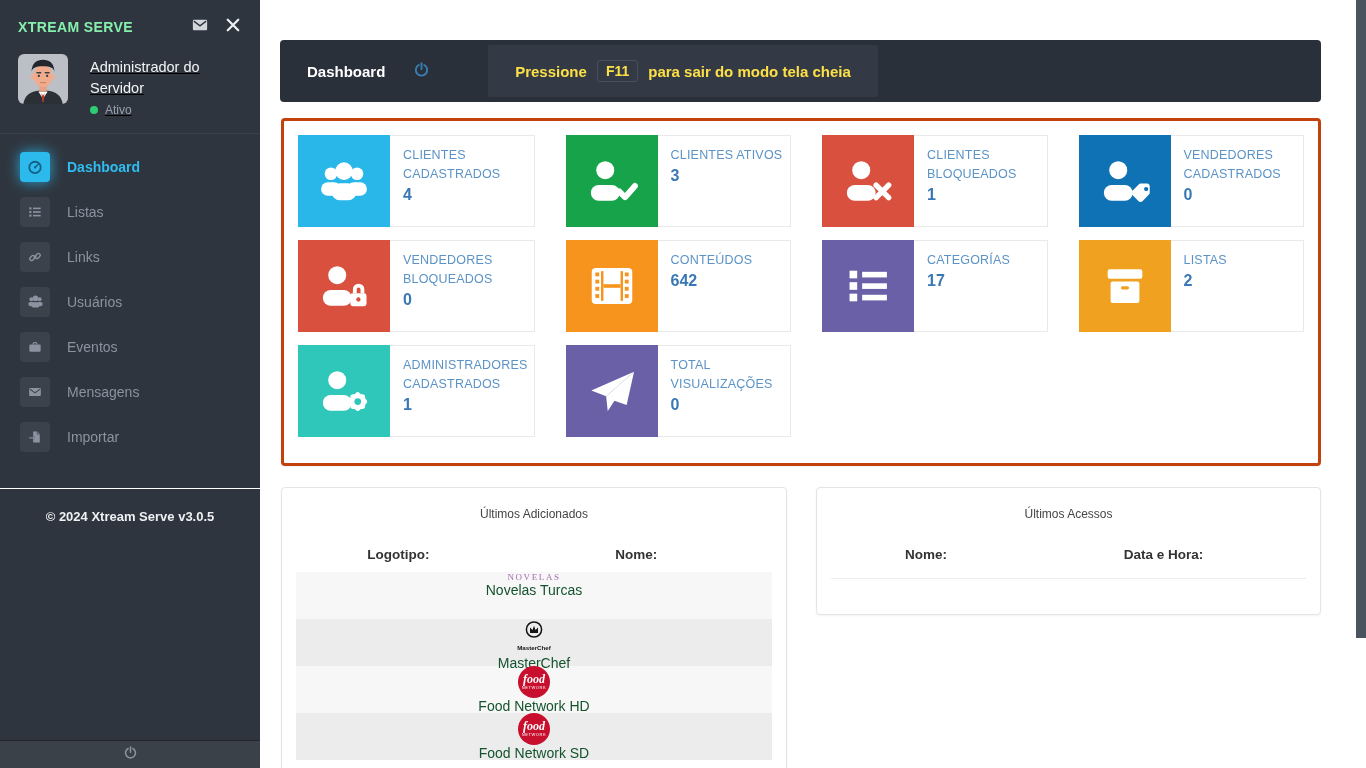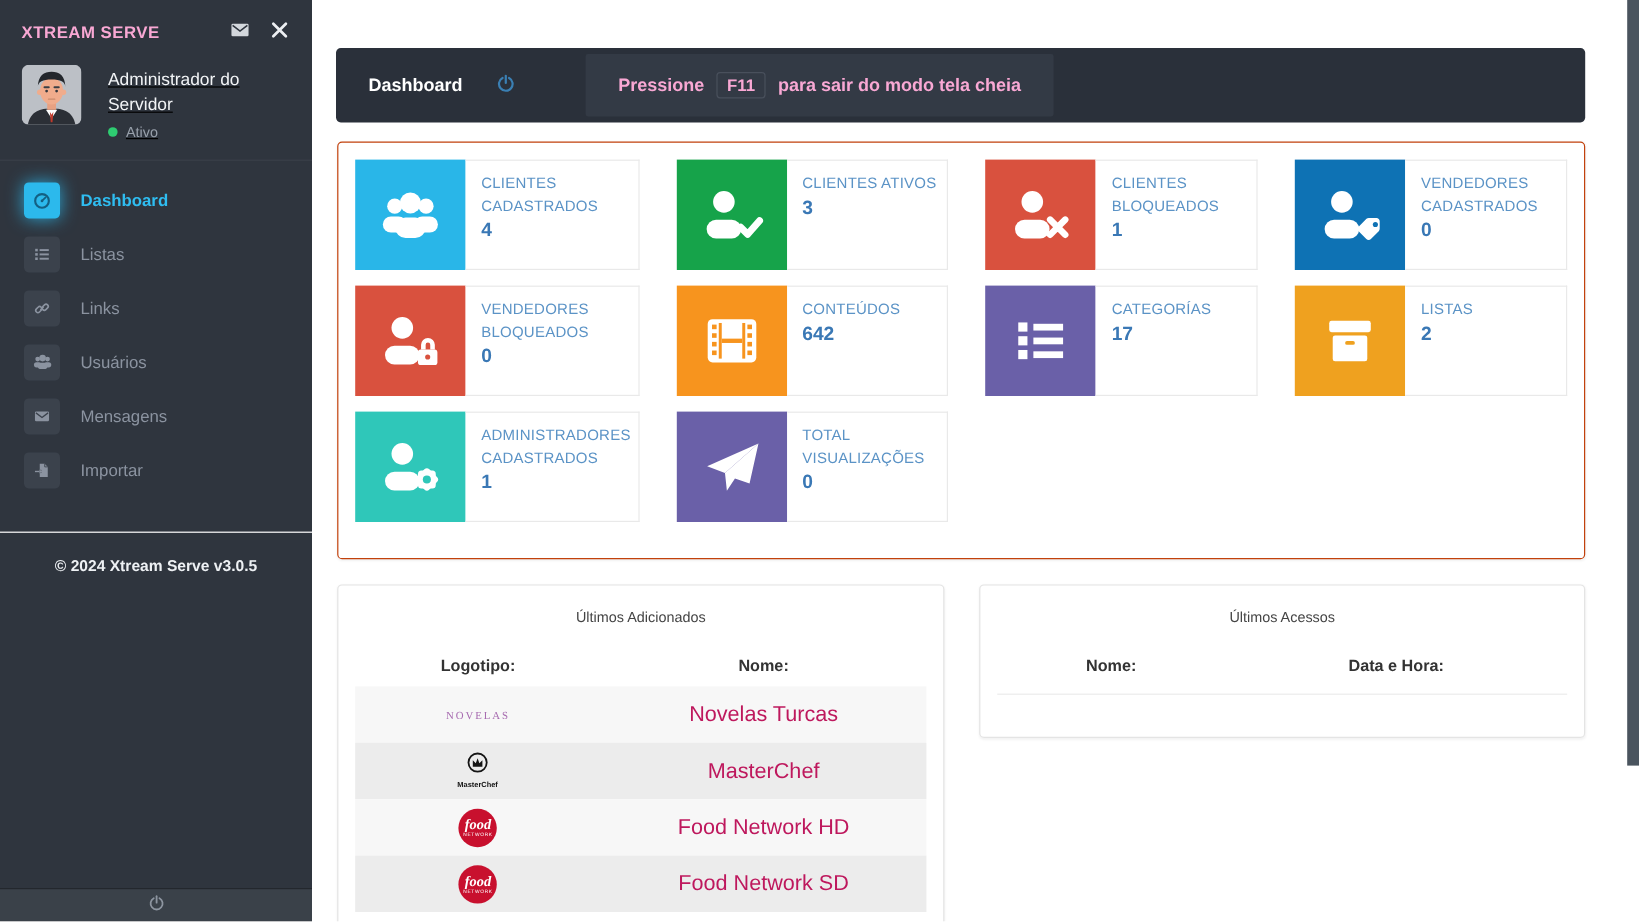--- a/index.html
+++ b/index.html
@@ -2,21 +2,21 @@
 <html><head>
 <meta charset="utf-8">
 <style>
   * { margin:0; padding:0; box-sizing:border-box; }
   body { font-family:"Liberation Sans", sans-serif; background:#fff; }
   .stage { position:relative; width:1366px; height:768px; overflow:hidden; background:#fff; }
 
   
   .sidebar { position:absolute; left:0; top:0; width:260px; height:768px; background:#2f353e; }
   .sb-header { display:flex; align-items:center; padding:16px 18px 0 18px; }
-  .brand { font-size:14px; font-weight:bold; letter-spacing:.4px; color:#f9a8d4; flex:1; }
+  .brand { font-size:14px; font-weight:bold; letter-spacing:.4px; color:#86efac; flex:1; }
   .hdr-btn { background:none; border:none; cursor:pointer; margin-left:13px; display:flex; align-items:center; }
   .profile { display:flex; padding:17px 16px 16px 18px; }
   .avatar { width:50px; height:50px; border-radius:6px; overflow:hidden; flex:none; }
   .prof-text { margin-left:22px; padding-top:3px;text-decoration:underline; }
   .prof-name { color:#f2f4f6; font-size:14.5px; line-height:1.42; width:125px; }
   .prof-status { display:flex; align-items:center; margin-top:5px; }
   .status-dot { width:8px; height:8px; border-radius:50%; background:#2ecc71; }
   .status-label { color:#98a0ab; font-size:12px; margin-left:7px; }
   .menu { border-top:1px solid #3a4049; padding-top:10px; }
   .menu-item { display:flex; align-items:center; height:45px; cursor:pointer; }
@@ -33,47 +33,47 @@
 
   
   .main { position:absolute; left:260px; top:0; width:1106px; height:768px; background:#fff; }
 
   .topbar { position:absolute; left:20px; top:40px; width:1041px; height:62px; background:#2a303a;
             border-radius:4px; display:flex; align-items:center; }
   .page-title { color:#fff; font-size:15px; font-weight:bold; margin-left:27px; }
   .tb-power { background:none; border:none; cursor:pointer; margin-left:28px; color:#3a7fb3; display:flex; }
   .fs-notice { position:absolute; left:208px; top:5px; width:390px; height:52px; background:#333a45;
                border-radius:2px; display:flex; align-items:center; justify-content:center;
-               color:#f9a8d4; font-size:15px; font-weight:bold; }
+               color:#fde047; font-size:15px; font-weight:bold; }
   .fs-key { border:1.5px solid #49505c; border-radius:3px; padding:2px 8px; margin:0 10px; font-size:14px; }
 
   .stats-panel { position:absolute; left:21px; top:118px; width:1040px; height:348px; background:#fff;
-                 border:1px solid #c2410c; border-radius:4px; box-shadow:0 1px 2px rgba(0,0,0,.06);
+                 border:3px solid #c2410c; border-radius:4px; box-shadow:0 1px 2px rgba(0,0,0,.06);
                  padding:14px; display:grid; grid-template-columns:repeat(4,1fr); column-gap:31px; row-gap:13px;
                  grid-auto-rows:92px; }
   .stat-card { display:flex; height:92px; }
   .stat-icon { width:92px; height:92px; flex:none; display:flex; align-items:center; justify-content:center; }
   .stat-body { flex:1; border:1px solid #e9e9e9; border-left:none; background:#fff; padding:10px 6px 0 13px; }
   .stat-label { font-size:12.5px; color:#5b93c6; line-height:1.5; letter-spacing:.2px; }
   .stat-value { font-size:16px; font-weight:bold; color:#3a78b5; margin-top:2px; }
 
   .panel { position:absolute; background:#fff; border:1px solid #e4e4e4; border-radius:4px; box-shadow:0 1px 2px rgba(0,0,0,.05); }
   .panel-left  { left:21px;  top:487px; width:506px; height:330px; }
   .panel-right { left:556px; top:487px; width:505px; height:128px; }
   .panel-title { text-align:center; margin-top:19px; font-size:12px; color:#444; }
   .tbl { margin:15px 14px 0 14px; }
   .tbl-head { display:flex; height:36px; align-items:center; }
   .tbl-head .th { font-size:13.5px; font-weight:bold; color:#333; text-align:center; }
   .cw1 { width:43%; } .cw2 { width:57%; }
   .cr1 { width:40%; } .cr2 { width:60%; }
-  .tbl-row { display:flex; height:47px; align-items:center; }
+  .tbl-row { display:flex; height:47px; align-items:center;flex-direction:column; }
   .tbl-row:nth-child(odd) { background:#f7f7f7; }
   .tbl-row:nth-child(even) { background:#ececec; }
   .td { text-align:center; display:flex; align-items:center; justify-content:center; }
-  .name-cell { font-size:18px; color:#be185d; }
+  .name-cell { font-size:14px; color:#14532d; }
   .head-rule { border-bottom:1px solid #ececec; margin:6px 0 0 0; }
 
   .novelas-text { font-family:"Liberation Serif", serif; font-size:9px; letter-spacing:1.6px; color:#a76bb0; }
   .mc-logo { display:flex; flex-direction:column; align-items:center; }
   .food-circle { width:32px; height:32px; border-radius:50%; background:#c8102e; display:flex;
                  flex-direction:column; align-items:center; justify-content:center; }
   .food-word { font-family:"Liberation Serif", serif; font-style:italic; font-weight:bold; color:#fff; font-size:12px; line-height:1; }
   .food-sub { color:#fff; font-size:4px; letter-spacing:.6px; text-transform:uppercase; line-height:1.4; }
 
   .scroll-thumb { position:absolute; right:0; top:0; width:10px; height:638px; background:#4a545e; cursor:pointer; }
@@ -174,20 +174,29 @@
               <rect x="13.4" y="12.6" width="8.8" height="6" rx="3"></rect>
               <circle cx="12" cy="7.6" r="3.9"></circle>
               <rect x="6.4" y="13" width="11.2" height="7.6" rx="3.8"></rect>
             </svg>
         </span>
         <span class="menu-label">Usuários</span>
       </div>
       <div class="menu-item">
         <span class="icon-box">
           <svg width="16" height="16" viewBox="0 0 24 24">
+              <rect x="3.5" y="8.3" width="17" height="11" rx="1.6" fill="currentColor"></rect>
+              <path d="M9.3 8.3 V6.9 a1.6 1.6 0 0 1 1.6-1.6 h2.2 a1.6 1.6 0 0 1 1.6 1.6 v1.4" stroke="currentColor" stroke-width="1.8" fill="none"></path>
+            </svg>
+        </span>
+        <span class="menu-label">Eventos</span>
+      </div>
+      <div class="menu-item">
+        <span class="icon-box">
+          <svg width="16" height="16" viewBox="0 0 24 24">
               <rect x="3.2" y="6" width="17.6" height="12" rx="1.6" fill="currentColor"></rect>
               <path d="M4.4 7.6 L12 13.4 L19.6 7.6" stroke="#3b424c" stroke-width="1.6" fill="none"></path>
             </svg>
         </span>
         <span class="menu-label">Mensagens</span>
       </div>
       <div class="menu-item">
         <span class="icon-box">
           <svg width="16" height="16" viewBox="0 0 24 24">
               <path d="M9.2 3.8 h6.2 L19.2 7.6 V20.2 H9.2 z" fill="currentColor"></path>

